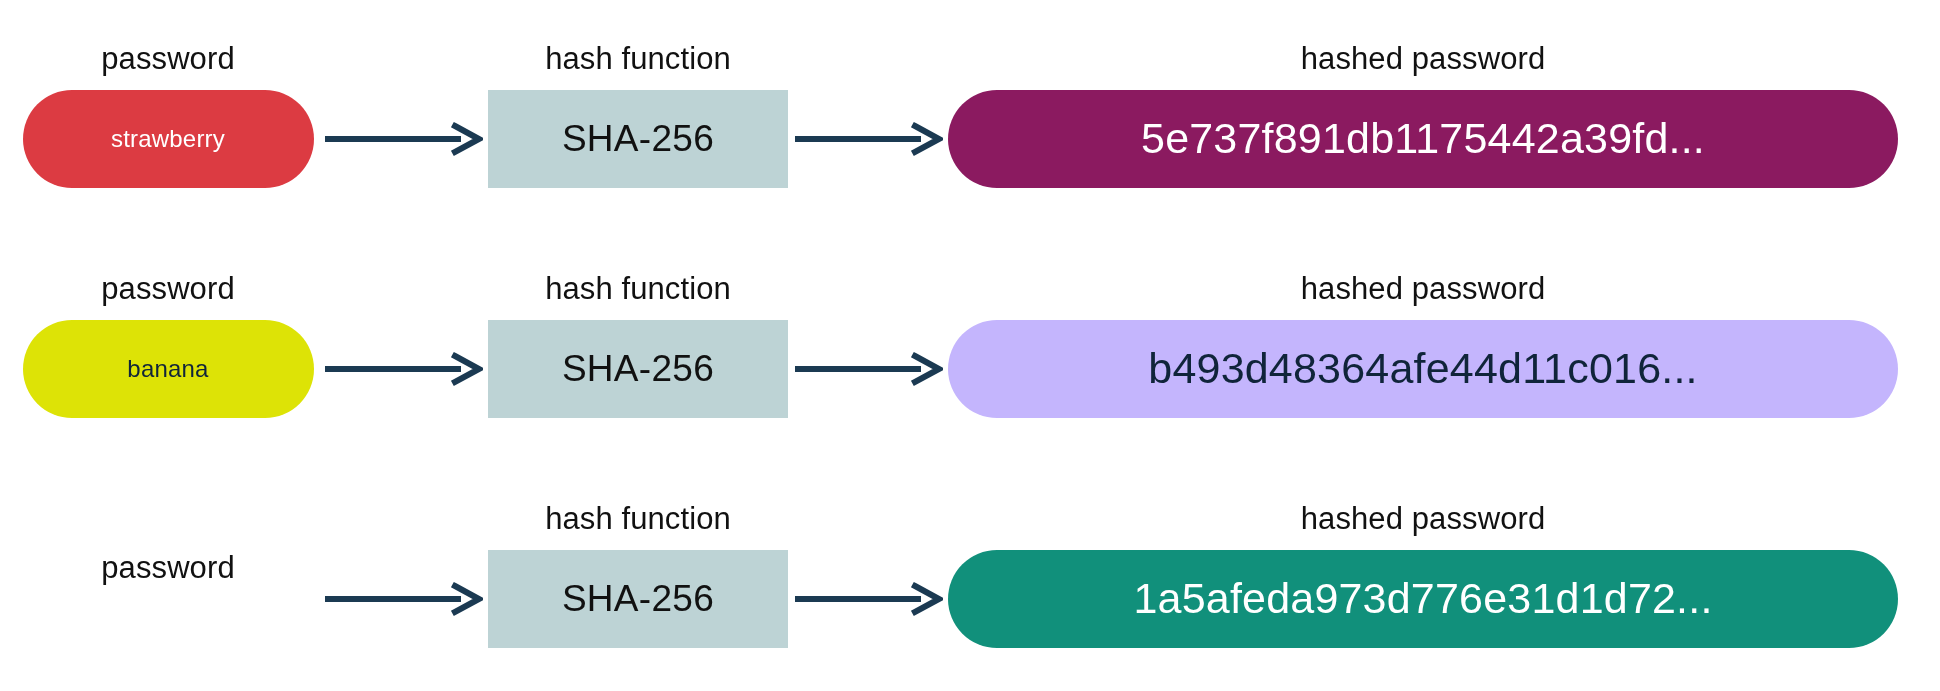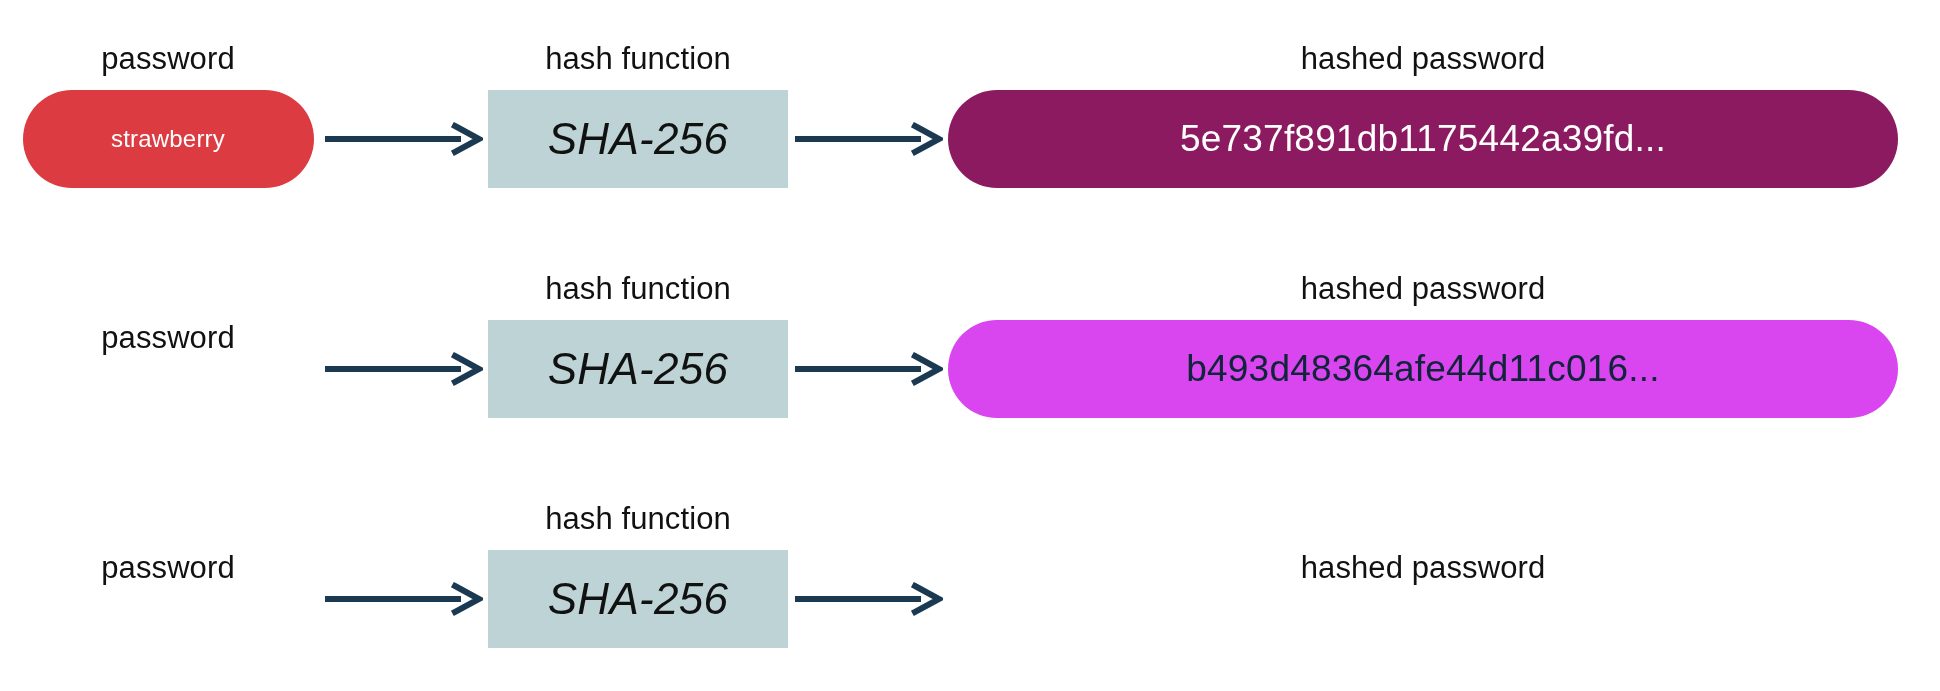--- a/index.html
+++ b/index.html
@@ -64,35 +64,34 @@
     align-items: center;
     justify-content: center;
     height: 98px;
     border-radius: 49px;
     box-sizing: border-box;
     font-size: 24px;
     letter-spacing: 0.2px;
     white-space: nowrap;
   }
   .pill-input  { width: 291px; }
-  .pill-output { width: 950px; font-size: 37px; }
+  .pill-output { width: 950px; font-size: 43px; }
 
   
   .func-box {
     display: flex;
     align-items: center;
     justify-content: center;
     width: 300px;
     height: 98px;
     background: #bdd3d5;
     color: #111111;
-    font-size: 44px;
+    font-size: 37px;
     letter-spacing: 0.3px;
     box-sizing: border-box;
-    font-style: italic;
   }
 
   
   .arrow {
     display: block;
     width: 160px;
     height: 36px;
     margin-top: 47px; 
   }
   .arrow-narrow { width: 150px; }
@@ -131,20 +130,21 @@
     <div class="col col-output">
       <div class="caption">hashed password</div>
       <div class="pill pill-output" style="background-color: rgb(139, 26, 96); color: rgb(255, 255, 255);">5e737f891db1175442a39fd...</div>
     </div>
   </div>
 
   <div class="row row-1">
 
     <div class="col col-input">
       <div class="caption">password</div>
+      <div class="pill pill-input" style="background-color: rgb(221, 227, 6); color: rgb(16, 36, 58);">banana</div>
     </div>
 
     <div class="col col-arrow1">
       <svg class="arrow" viewBox="0 0 160 36">
         <line x1="2" y1="18" x2="138" y2="18" stroke="#1b3a52" stroke-width="6"></line>
         <path d="M132 5 L156 18 L132 31" fill="none" stroke="#1b3a52" stroke-width="6" stroke-linecap="square"></path>
       </svg>
     </div>
 
     <div class="col col-func">
@@ -154,21 +154,21 @@
 
     <div class="col col-arrow2">
       <svg class="arrow arrow-narrow" viewBox="0 0 150 36">
         <line x1="2" y1="18" x2="128" y2="18" stroke="#1b3a52" stroke-width="6"></line>
         <path d="M122 5 L146 18 L122 31" fill="none" stroke="#1b3a52" stroke-width="6" stroke-linecap="square"></path>
       </svg>
     </div>
 
     <div class="col col-output">
       <div class="caption">hashed password</div>
-      <div class="pill pill-output" style="background-color: #d946ef; color: rgb(16, 36, 58);">b493d48364afe44d11c016...</div>
+      <div class="pill pill-output" style="background-color: #c4b5fd; color: rgb(16, 36, 58);">b493d48364afe44d11c016...</div>
     </div>
   </div>
 
   <div class="row row-2">
 
     <div class="col col-input">
       <div class="caption">password</div>
     </div>
 
     <div class="col col-arrow1">
@@ -185,16 +185,17 @@
 
     <div class="col col-arrow2">
       <svg class="arrow arrow-narrow" viewBox="0 0 150 36">
         <line x1="2" y1="18" x2="128" y2="18" stroke="#1b3a52" stroke-width="6"></line>
         <path d="M122 5 L146 18 L122 31" fill="none" stroke="#1b3a52" stroke-width="6" stroke-linecap="square"></path>
       </svg>
     </div>
 
     <div class="col col-output">
       <div class="caption">hashed password</div>
+      <div class="pill pill-output" style="background-color: rgb(17, 144, 123); color: rgb(255, 255, 255);">1a5afeda973d776e31d1d72...</div>
     </div>
   </div>
 
 </div>
 
 </body></html>

